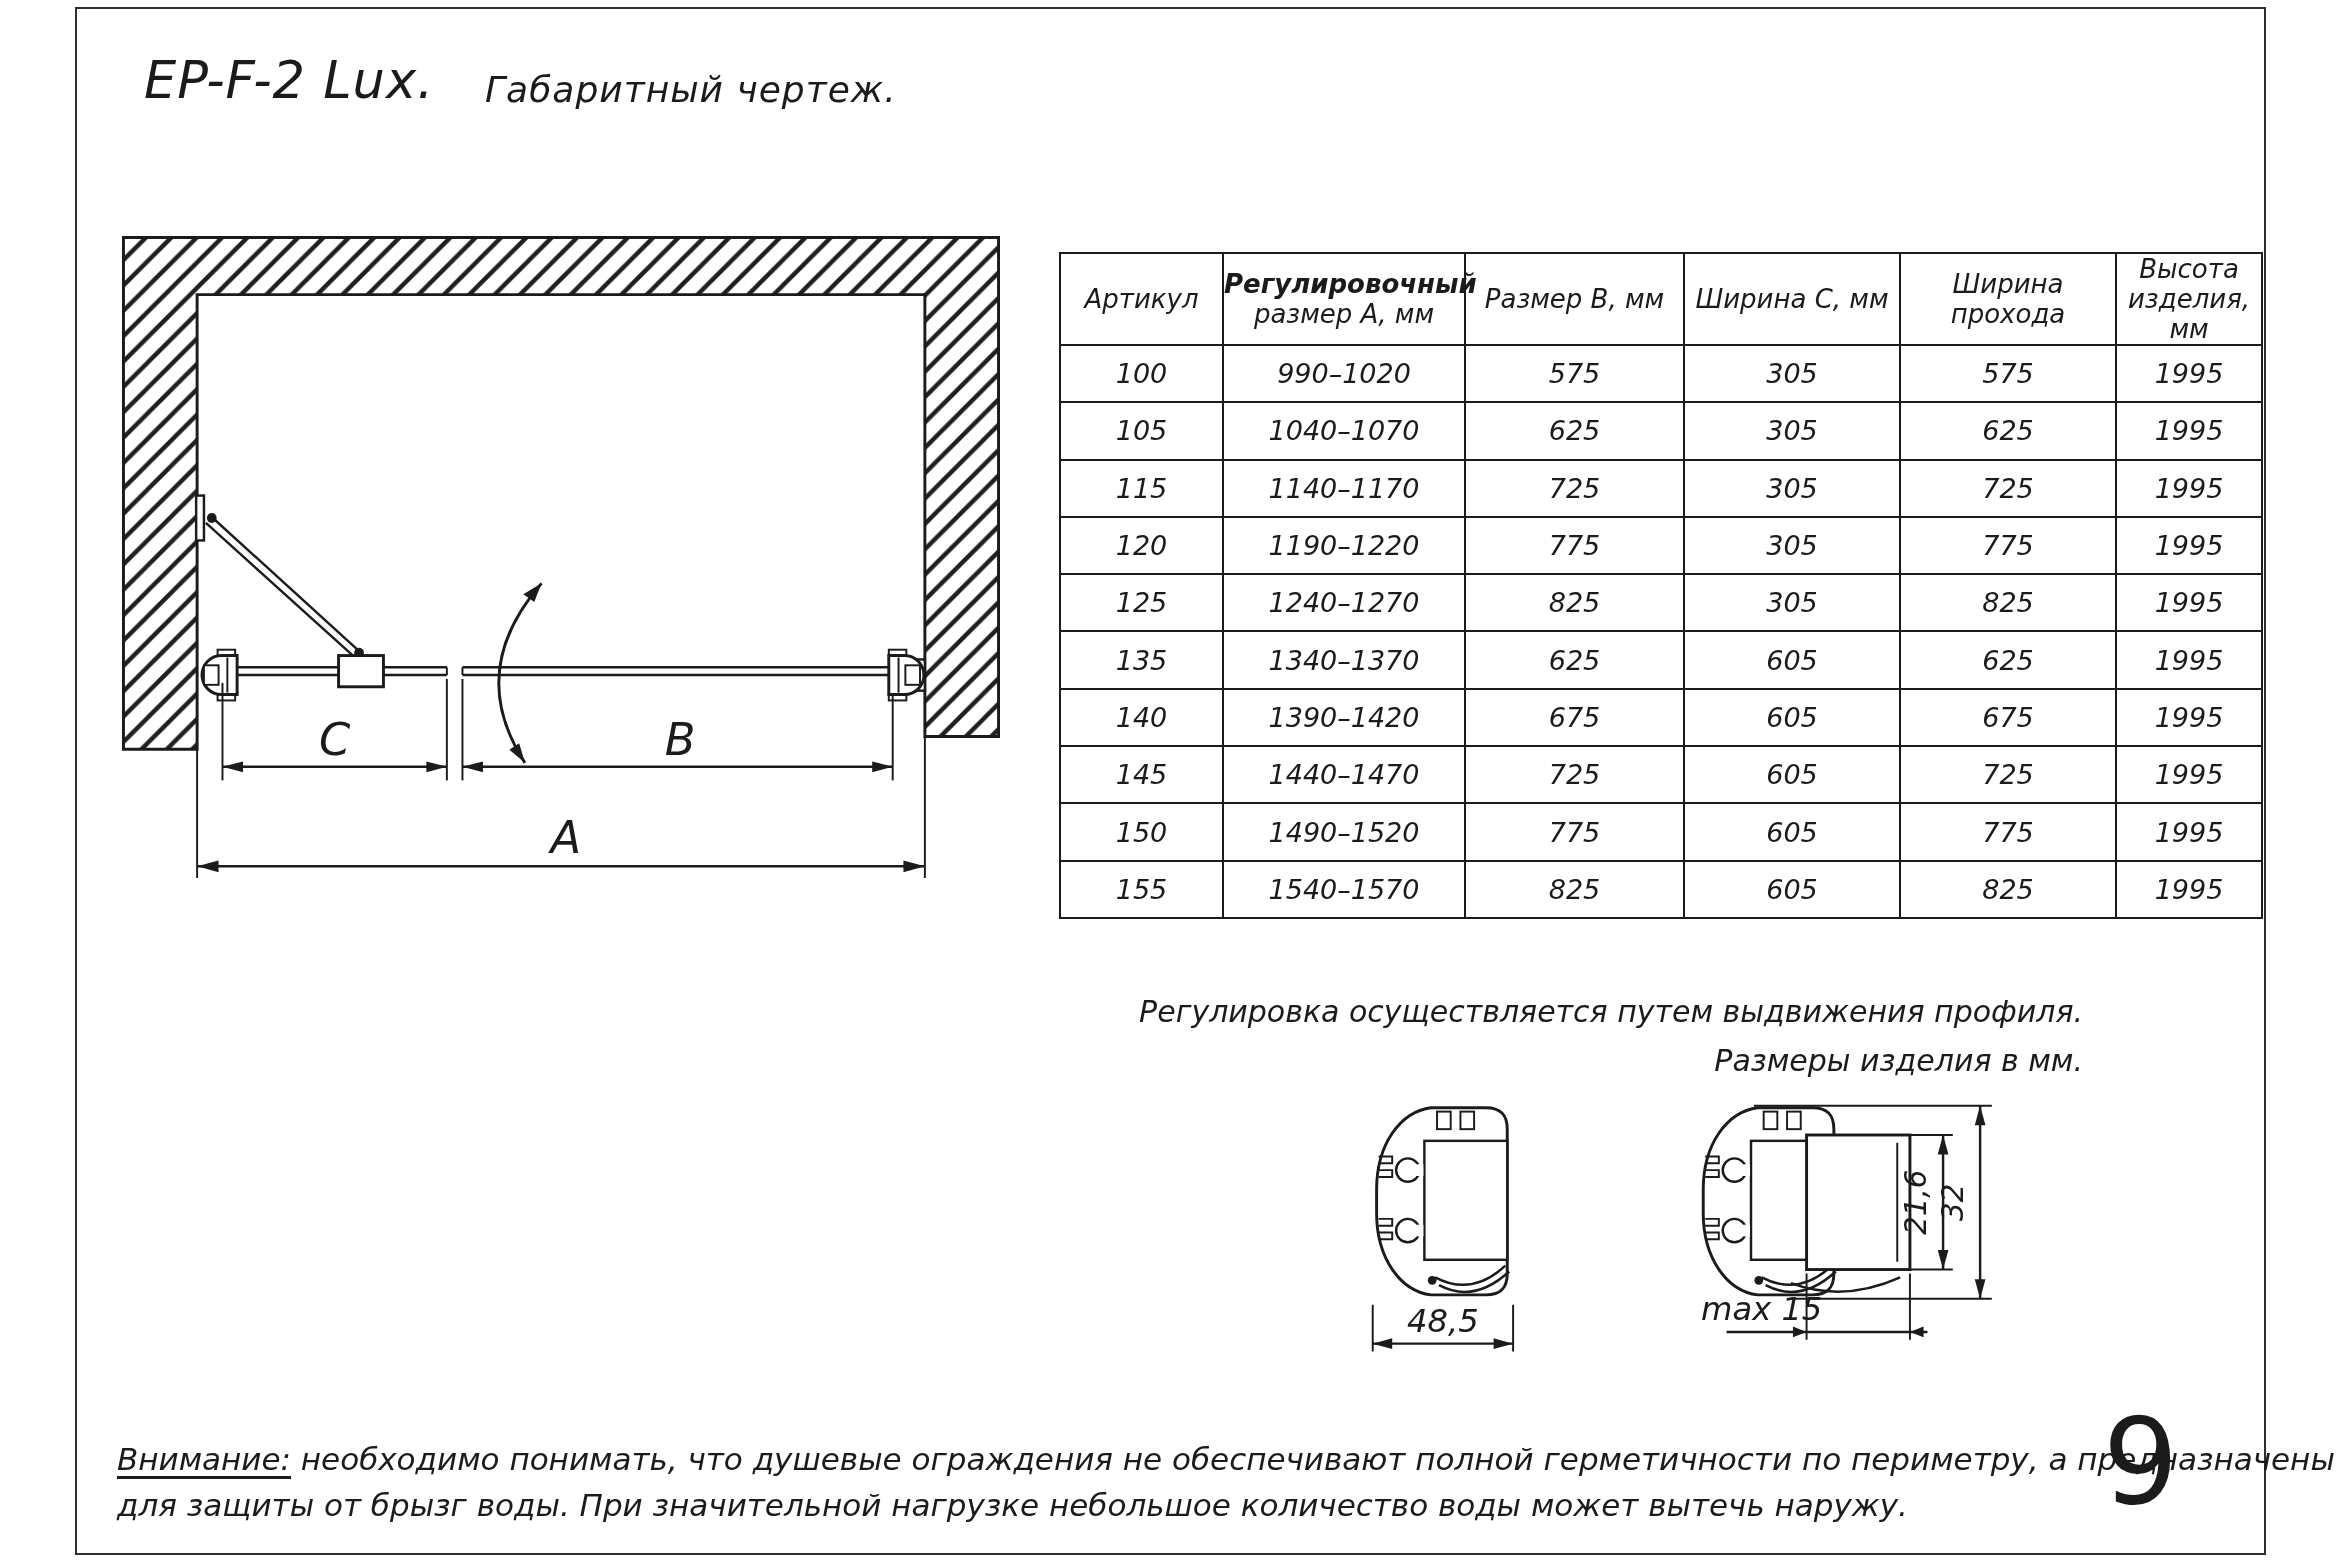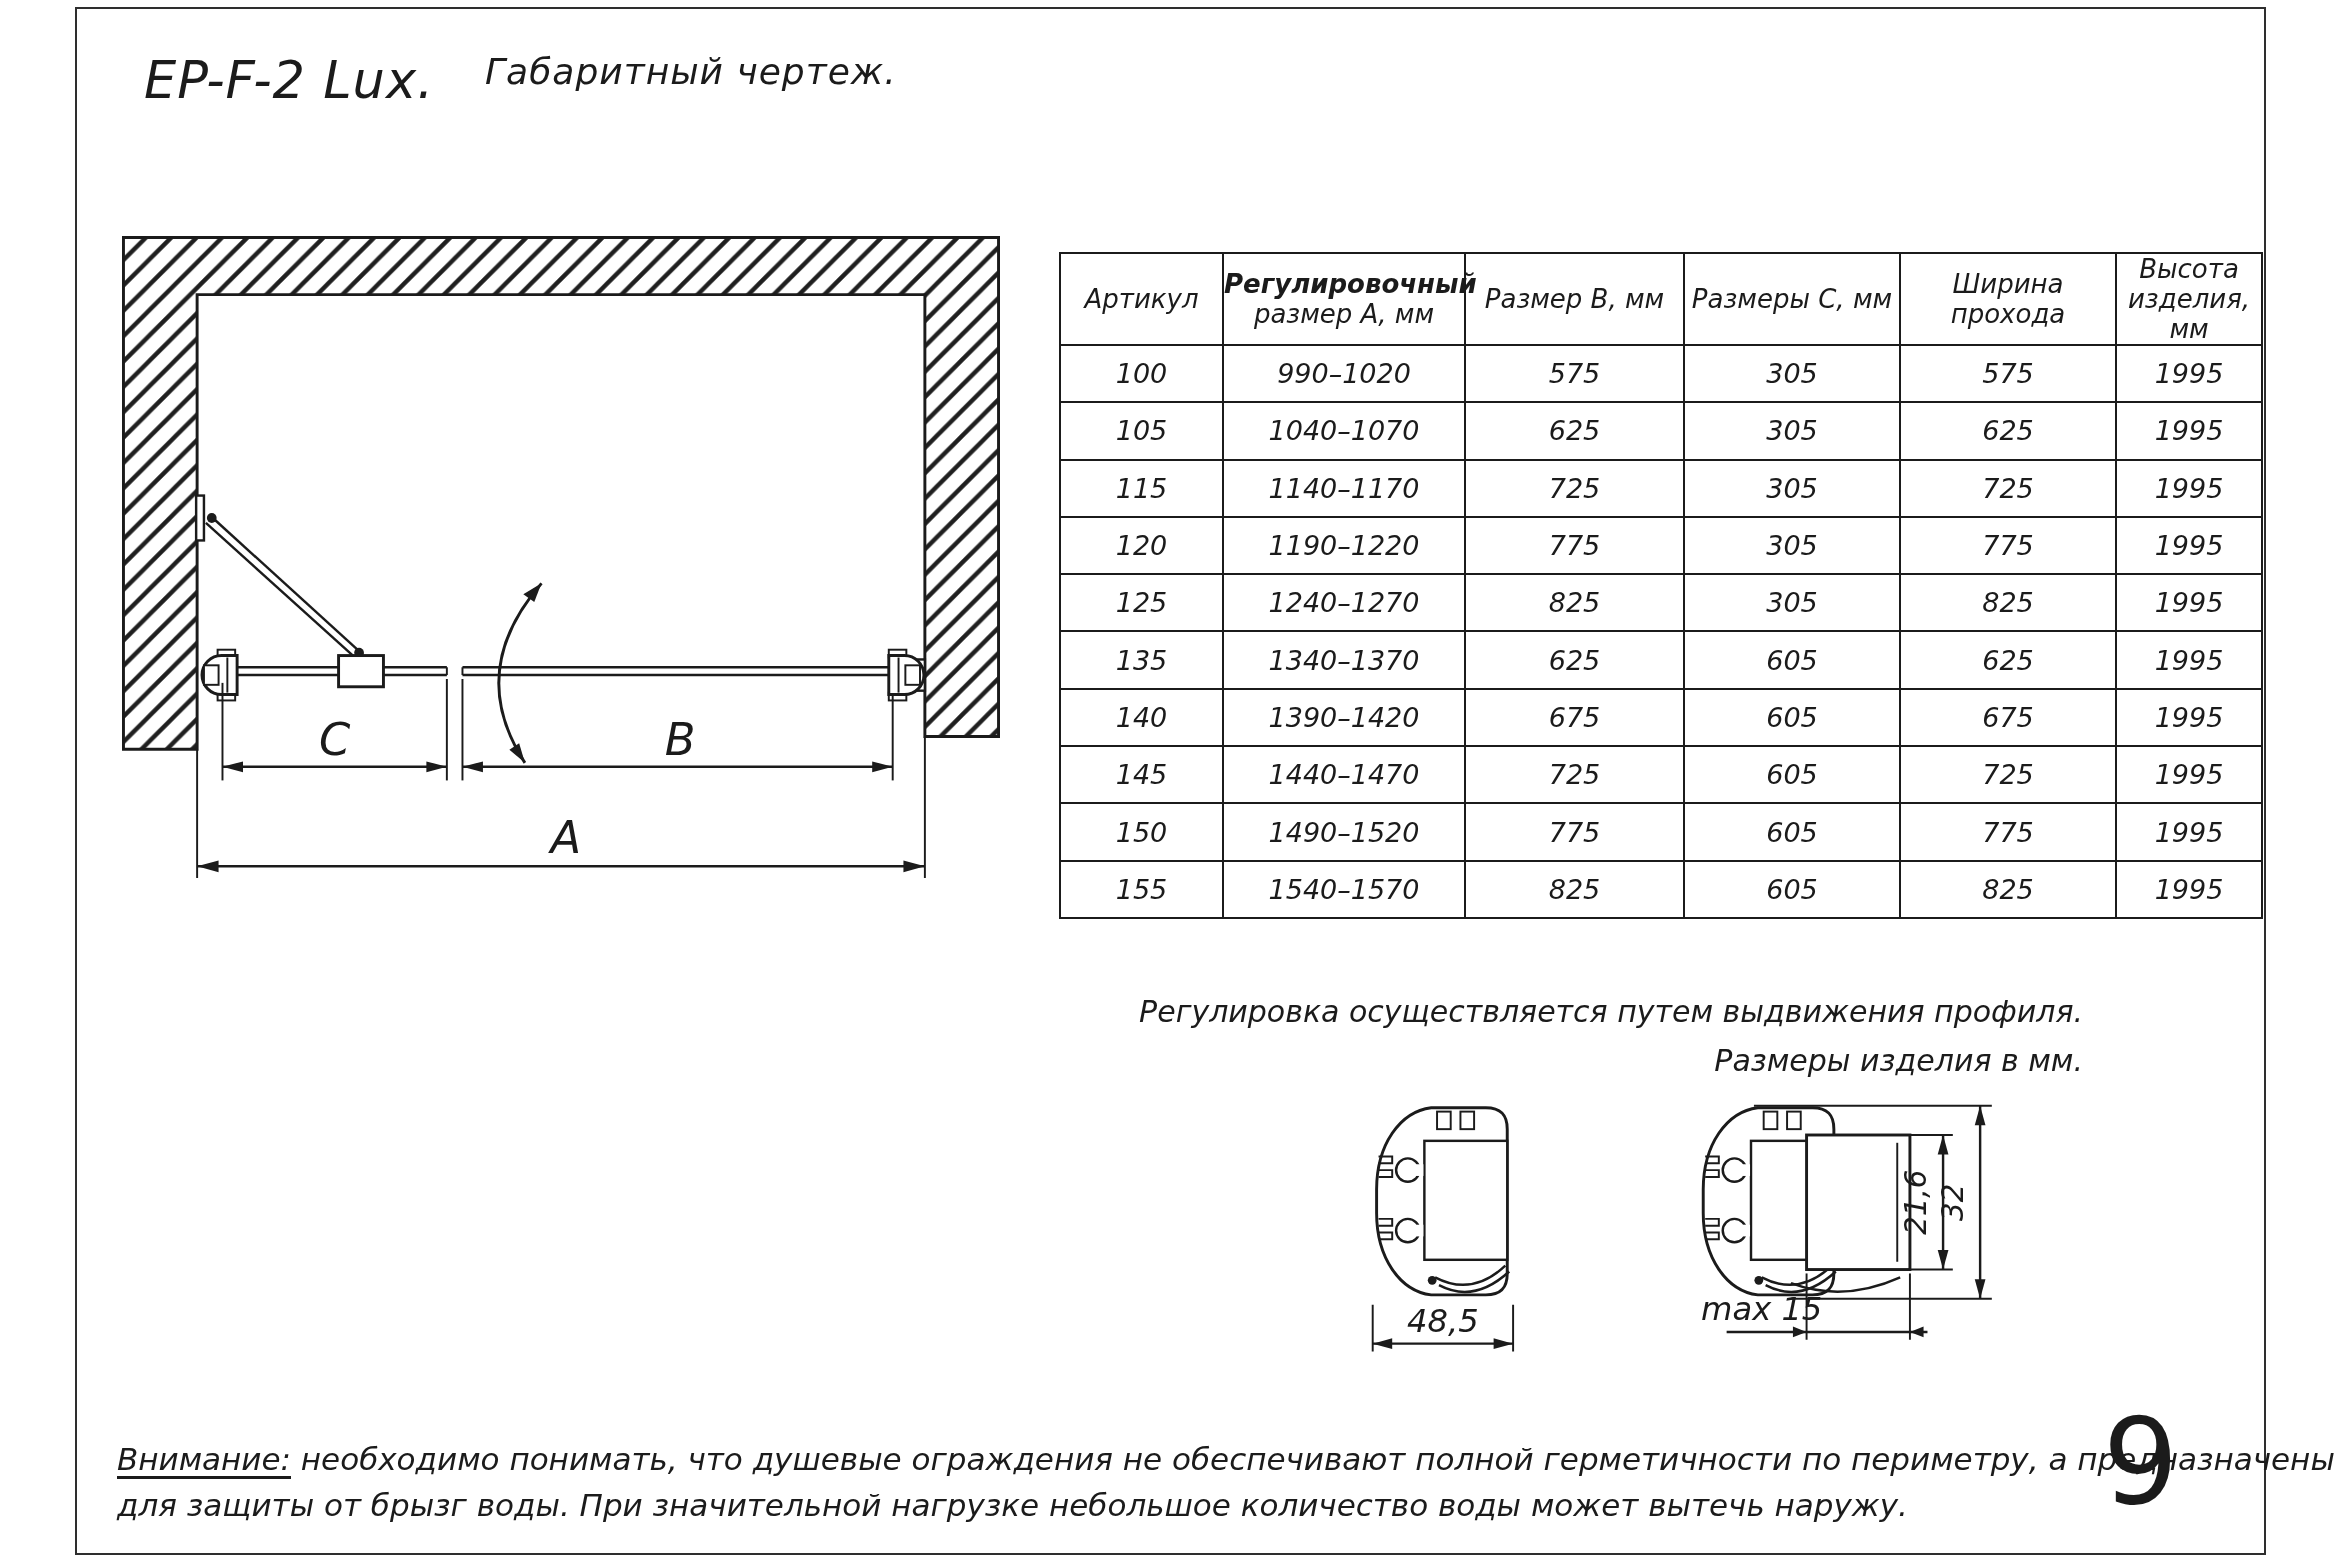--- a/index.html
+++ b/index.html
@@ -1,21 +1,21 @@
 <!DOCTYPE html>
 <html><head>
 <meta charset="utf-8">
 <style>
   html,body{margin:0;padding:0;background:#e8e8e8;}
   .page{position:relative;width:2341px;height:1560px;background:#ffffff;overflow:hidden;
         font-family:"DejaVu Sans",sans-serif;color:#1b1b1b;}
   .frame{position:absolute;left:75px;top:6.8px;width:2191px;height:1548px;
          border:2px solid #2e2e2e;box-sizing:border-box;}
   
-  .title-row{position:absolute;left:144px;top:51px;display:flex;align-items:flex-start;gap:13.7px;
+  .title-row{position:absolute;left:144px;top:51px;display:flex;align-items:flex-end;gap:13.7px;
              font-style:italic;white-space:nowrap;}
   .title-model{font-size:51px;letter-spacing:1px;}
   .title-doc{font-size:36px;letter-spacing:1px;margin-left:37px;}
   
   .table-wrap{position:absolute;left:1059px;top:252px;width:1202px;}
   table.spec{border-collapse:collapse;width:1202px;height:667px;table-layout:fixed;
              font-style:italic;}
   table.spec{border:2.9px solid #1b1b1b;}
   table.spec th,table.spec td{border:2px solid #1b1b1b;text-align:center;vertical-align:middle;
              padding:0;}
@@ -145,21 +145,21 @@
               <div>Артикул</div>
             </th>
             <th>
               <div class="b">Регулировочный</div>
               <div>размер А, мм</div>
             </th>
             <th>
               <div>Размер В, мм</div>
             </th>
             <th>
-              <div>Размеры С, мм</div>
+              <div>Ширина С, мм</div>
             </th>
             <th>
               <div>Ширина</div>
               <div>прохода</div>
             </th>
             <th>
               <div>Высота</div>
               <div>изделия,</div>
               <div>мм</div>
             </th>

